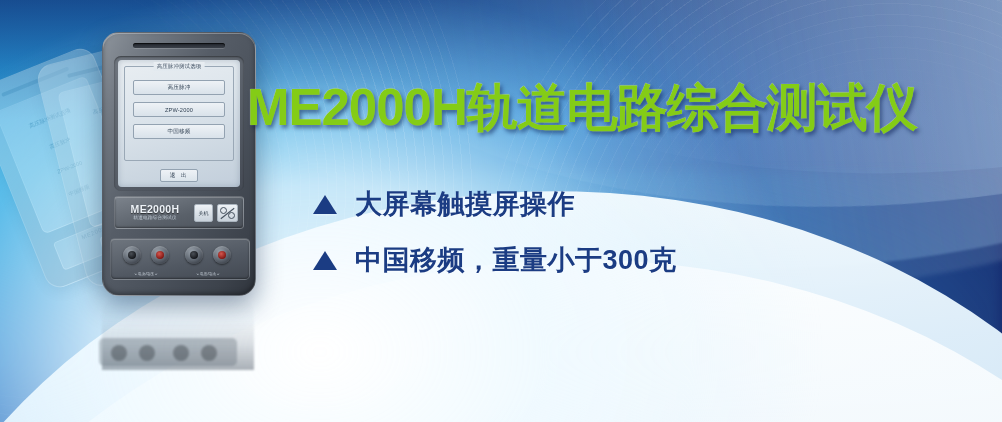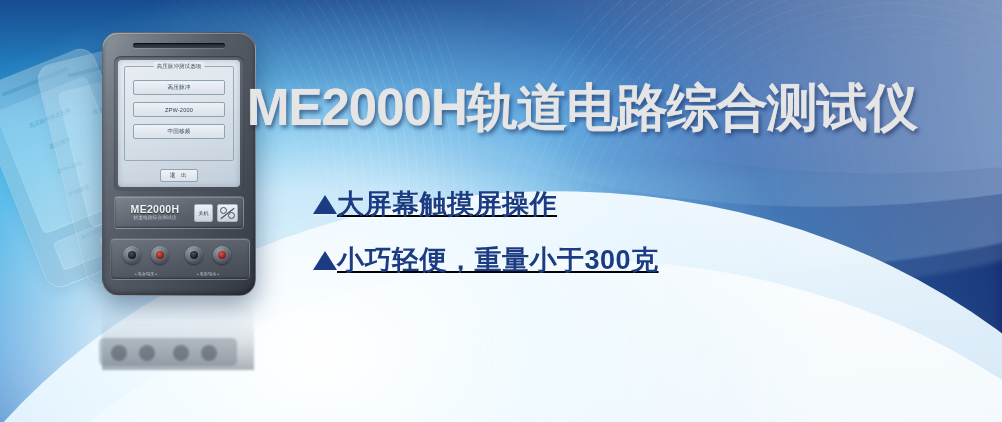--- a/index.html
+++ b/index.html
@@ -267,31 +267,30 @@
   }
   .refl-jacks{
     position:absolute;left:-3px;top:4px;width:138px;height:28px;
     border-radius:5px;background:rgba(95,105,118,.35);
   }
   .refl-jack{position:absolute;top:5px;width:16px;height:16px;border-radius:50%;background:rgba(60,66,74,.45);}
 
   
   .headline{
     position:absolute;left:247px;top:82px;
-    font-size:51px;font-weight:bold;color:#e5e5e5;
+    font-size:51px;font-weight:bold;color:#84cc16;
     letter-spacing:-1px;line-height:1;white-space:nowrap;
     text-shadow:2px 3px 4px rgba(10,30,80,.55), 0 0 1px rgba(255,255,255,.9);
   }
 
   .bullets{position:absolute;left:313px;top:176px;}
   .bullet{
-    display:flex;align-items:center;gap:0;
+    display:flex;align-items:center;gap:18px;
     height:56px;
     white-space:nowrap;
-    text-decoration:underline;
   }
   .tri{
     width:0;height:0;
     border-left:12px solid transparent;
     border-right:12px solid transparent;
     border-bottom:19px solid #1b3c83;
     flex:none;
     filter:drop-shadow(0 1px 1px rgba(255,255,255,.5));
   }
   .btext{
@@ -409,17 +408,17 @@
 
   <div class="headline">ME2000H轨道电路综合测试仪</div>
 
   <div class="bullets">
     <div class="bullet">
       <span class="tri"></span>
       <span class="btext">大屏幕触摸屏操作</span>
     </div>
     <div class="bullet">
       <span class="tri"></span>
-      <span class="btext">小巧轻便，重量小于300克</span>
+      <span class="btext">中国移频，重量小于300克</span>
     </div>
   </div>
 
 </div>
 
 </body></html>

